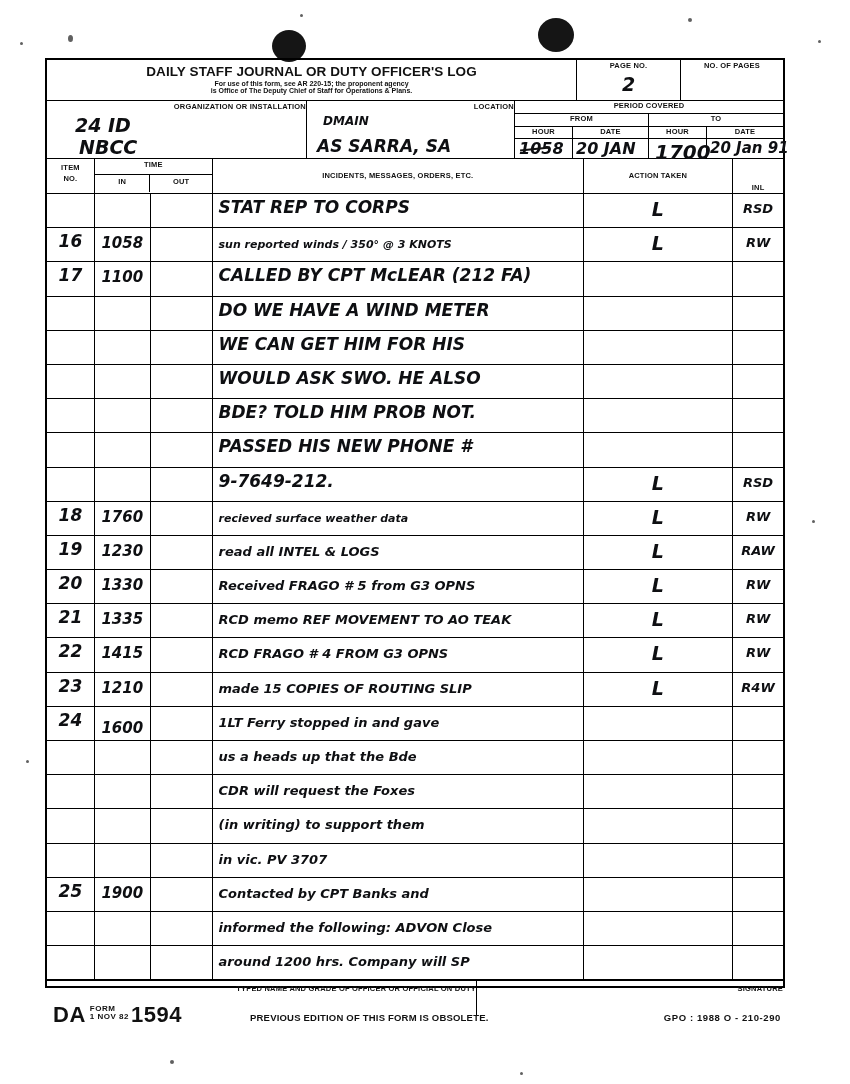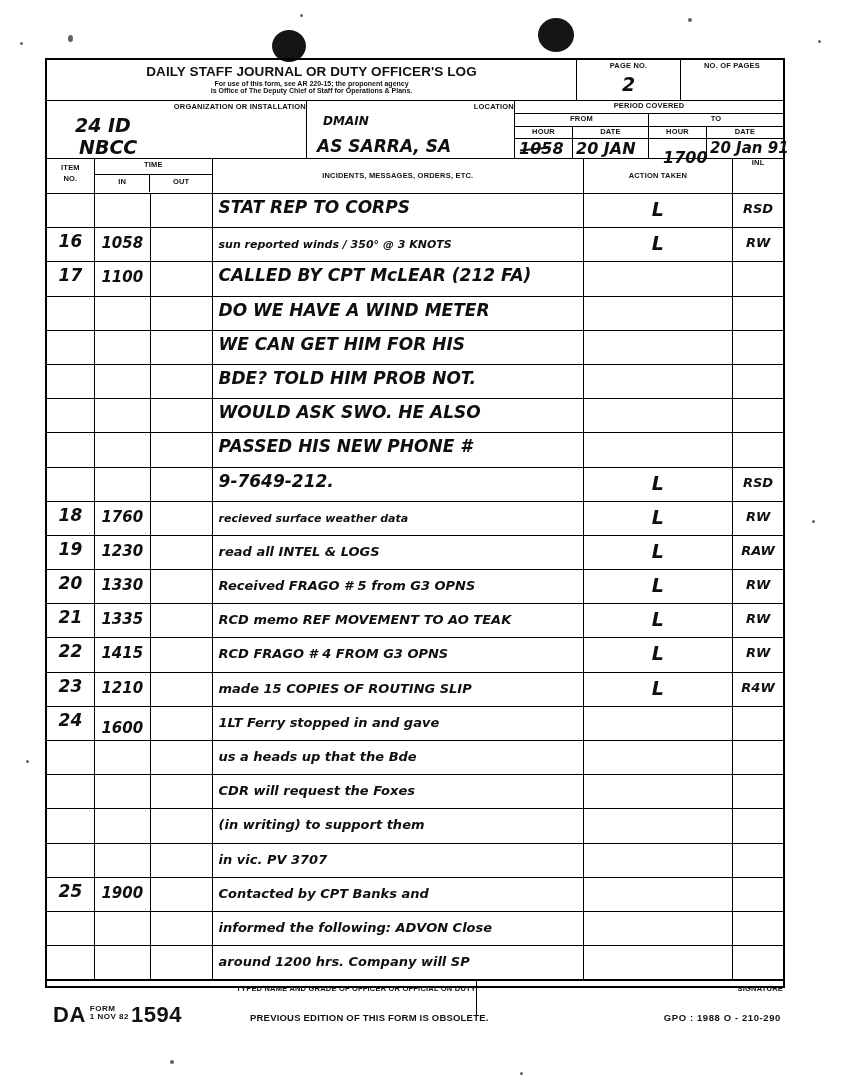--- a/index.html
+++ b/index.html
@@ -227,21 +227,21 @@
       </div>
       <div class="row bb" style="height:20px;">
         <div class="cell br" style="width:58px;">
           <div class="hw-b" style="position:absolute;left:4px;top:0px;font-size:16px;">1058</div>
           <div class="strike" style="left:5px;top:9px;width:30px;"></div>
         </div>
         <div class="cell br" style="width:76px;">
           <div class="hw-b" style="position:absolute;left:3px;top:0px;font-size:16px;">20 JAN</div>
         </div>
         <div class="cell br" style="width:58px;">
-          <div class="hw-b" style="position:absolute;left:6px;top:9px;font-size:16px;margin-left:8px;">1700</div>
+          <div class="hw-b" style="position:absolute;left:6px;top:1px;font-size:20px;">1700</div>
         </div>
         <div class="cell" style="width:76px;">
           <div class="hw-b" style="position:absolute;left:3px;top:0px;font-size:15px;">20 Jan 91</div>
         </div>
       </div>
     </div>
   </div>
 
   <div class="row bb">
 
@@ -267,21 +267,21 @@
     </div>
 
     <div class="cell br c-inc" style="height:34px;display:flex;align-items:center;justify-content:center;">
       <div class="lbl lbl-c" style="padding:0;">INCIDENTS, MESSAGES, ORDERS, ETC.</div>
     </div>
 
     <div class="cell br c-act" style="height:34px;display:flex;align-items:center;justify-content:center;">
       <div class="lbl lbl-c" style="padding:0;">ACTION TAKEN</div>
     </div>
 
-    <div class="cell c-ini" style="height:34px;display:flex;align-items:flex-start;justify-content:center;">
+    <div class="cell c-ini" style="height:34px;display:flex;align-items:flex-end;justify-content:center;">
       <div class="lbl lbl-c" style="padding:0;">INL</div>
     </div>
   </div>
 
   <div id="entries-container">
       <div class="row bb grid-row">
         <div class="cell br c-item">
           <div class="hw-b entry ctr" style="font-size: 17px;"></div>
         </div>
         <div class="cell br c-in">
@@ -384,41 +384,41 @@
         <div class="cell br c-item">
           <div class="hw-b entry ctr" style="font-size: 17px;"></div>
         </div>
         <div class="cell br c-in">
           <div class="hw-b entry ctr" style="font-size: 15px; top: 6px;"></div>
         </div>
         <div class="cell br c-out">
           <div class="hw-b entry ctr" style="font-size: 15px; top: 6px;"></div>
         </div>
         <div class="cell br c-inc">
+          <div class="hw-b entry">WOULD ASK SWO. HE ALSO</div>
+        </div>
+        <div class="cell br c-act">
+          <div class="hw-b entry ctr" style="font-size: 19px; top: 4px;"></div>
+        </div>
+        <div class="cell c-ini">
+          <div class="hw-b entry ctr" style="font-size: 13px; top: 7px;"></div>
+        </div>
+      </div>
+      <div class="row bb grid-row">
+        <div class="cell br c-item">
+          <div class="hw-b entry ctr" style="font-size: 17px;"></div>
+        </div>
+        <div class="cell br c-in">
+          <div class="hw-b entry ctr" style="font-size: 15px; top: 6px;"></div>
+        </div>
+        <div class="cell br c-out">
+          <div class="hw-b entry ctr" style="font-size: 15px; top: 6px;"></div>
+        </div>
+        <div class="cell br c-inc">
           <div class="hw-b entry">BDE? TOLD HIM PROB NOT.</div>
-        </div>
-        <div class="cell br c-act">
-          <div class="hw-b entry ctr" style="font-size: 19px; top: 4px;"></div>
-        </div>
-        <div class="cell c-ini">
-          <div class="hw-b entry ctr" style="font-size: 13px; top: 7px;"></div>
-        </div>
-      </div>
-      <div class="row bb grid-row">
-        <div class="cell br c-item">
-          <div class="hw-b entry ctr" style="font-size: 17px;"></div>
-        </div>
-        <div class="cell br c-in">
-          <div class="hw-b entry ctr" style="font-size: 15px; top: 6px;"></div>
-        </div>
-        <div class="cell br c-out">
-          <div class="hw-b entry ctr" style="font-size: 15px; top: 6px;"></div>
-        </div>
-        <div class="cell br c-inc">
-          <div class="hw-b entry">WOULD ASK SWO. HE ALSO</div>
         </div>
         <div class="cell br c-act">
           <div class="hw-b entry ctr" style="font-size: 19px; top: 4px;"></div>
         </div>
         <div class="cell c-ini">
           <div class="hw-b entry ctr" style="font-size: 13px; top: 7px;"></div>
         </div>
       </div>
       <div class="row bb grid-row">
         <div class="cell br c-item">

